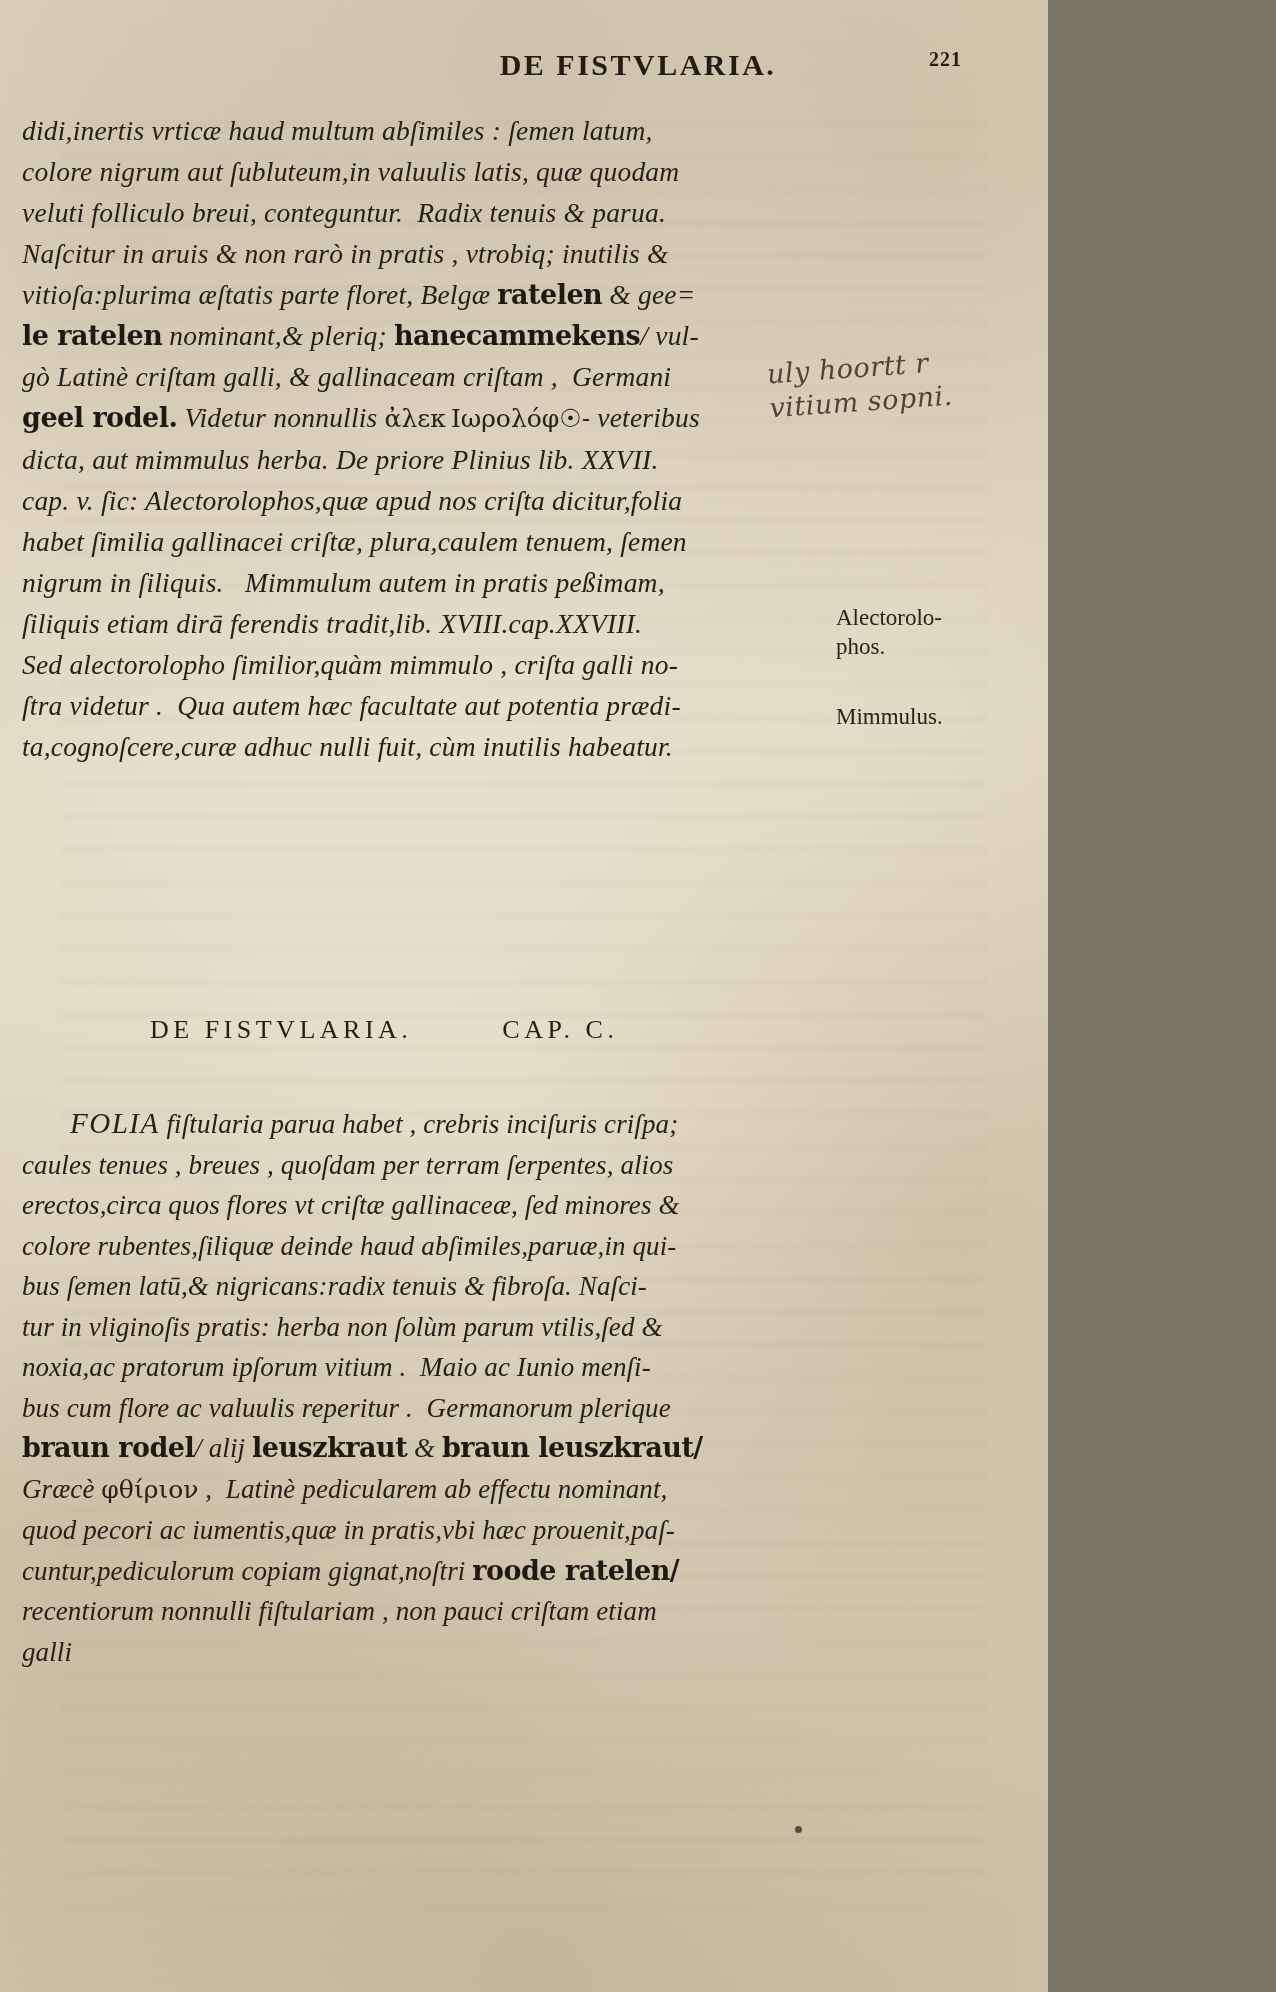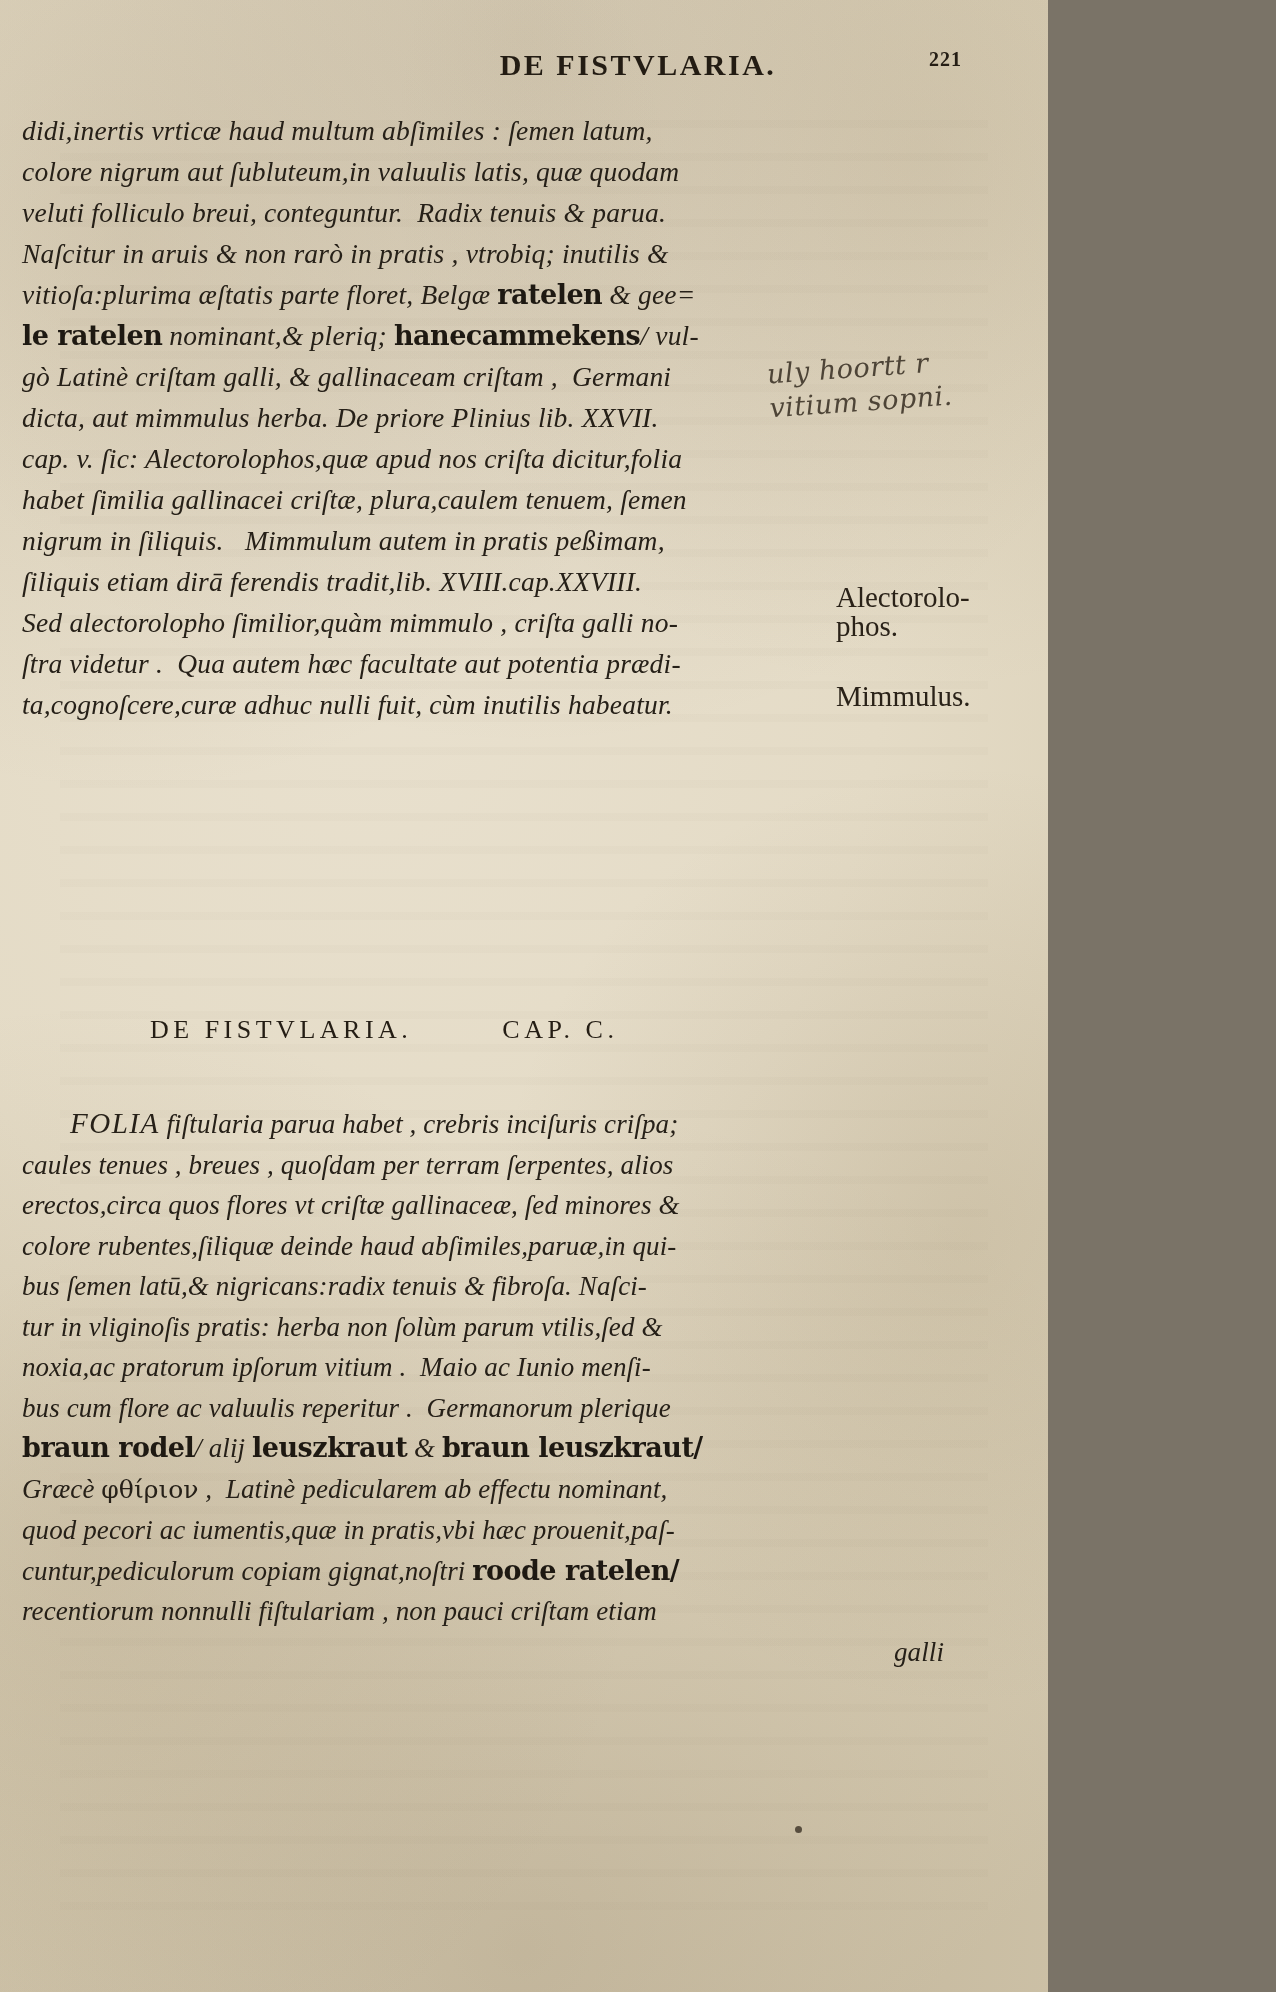--- a/index.html
+++ b/index.html
@@ -114,24 +114,25 @@
     font-size: 25px;
     letter-spacing: 0px;
   }
 
   
   .marginalia {
     position: absolute;
     right: 26px;
     font-family: "Liberation Serif", serif;
     font-style: normal;
-    font-size: 29px;
+    font-size: 23px;
     line-height: 29px;
     color: #2a2218;
     width: 186px;
+    margin-top: 20px;
   }
   #note-alectorolophos { top: 583px; }
   #note-mimmulus { top: 682px; }
 
   
   .handwriting {
     position: absolute;
     right: 10px;
     top: 348px;
     width: 270px;
@@ -179,21 +180,21 @@
   .indent-caps {
     padding-left: 48px;
   }
   .lead-caps {
     font-variant: small-caps;
     font-style: italic;
     font-size: 29px;
     letter-spacing: 1.5px;
   }
   .catchword {
-    text-align: right;
+    text-align: left;
     padding-right: 28px;
     font-style: italic;
     font-family: "Liberation Serif", serif;
     font-size: 27px;
   }
   .dot-mark {
     position: absolute;
     left: 795px;
     top: 1826px;
     width: 7px;
@@ -219,20 +220,21 @@
       <div class="line">colore nigrum aut ſubluteum,in valuulis latis, quæ quodam</div>
       <div class="line">veluti folliculo breui, conteguntur.  Radix tenuis &amp; parua.</div>
       <div class="line">Naſcitur in aruis &amp; non rarò in pratis , vtrobiq; inutilis &amp;</div>
 
       <div class="line"><span>vitioſa:plurima æſtatis parte floret, Belgæ </span><span class="gothic">ratelen</span><span> &amp; gee=</span></div>
 
       <div class="line"><span class="gothic">le ratelen</span><span> nominant,&amp; pleriq; </span><span class="gothic">hanecammekens</span><span>/ vul-</span></div>
 
       <div class="line">gò Latinè criſtam galli, &amp; gallinaceam criſtam ,  Germani</div>
 
+      <div class="line"><span class="gothic">geel rodel.</span><span> Videtur nonnullis </span><span class="greek">ἀλεκ Ιωρολόφ☉-</span><span> veteribus</span></div>
 
       <div class="line">dicta, aut mimmulus herba. De priore Plinius lib. XXVII.</div>
       <div class="line">cap. v. ſic: Alectorolophos,quæ apud nos criſta dicitur,folia</div>
       <div class="line">habet ſimilia gallinacei criſtæ, plura,caulem tenuem, ſemen</div>
       <div class="line">nigrum in ſiliquis.   Mimmulum autem in pratis peßimam,</div>
       <div class="line">ſiliquis etiam dirā ferendis tradit,lib. XVIII.cap.XXVIII.</div>
       <div class="line">Sed alectorolopho ſimilior,quàm mimmulo , criſta galli no-</div>
       <div class="line">ſtra videtur .  Qua autem hæc facultate aut potentia prædi-</div>
       <div class="line">ta,cognoſcere,curæ adhuc nulli fuit, cùm inutilis habeatur.</div>
     </div>

